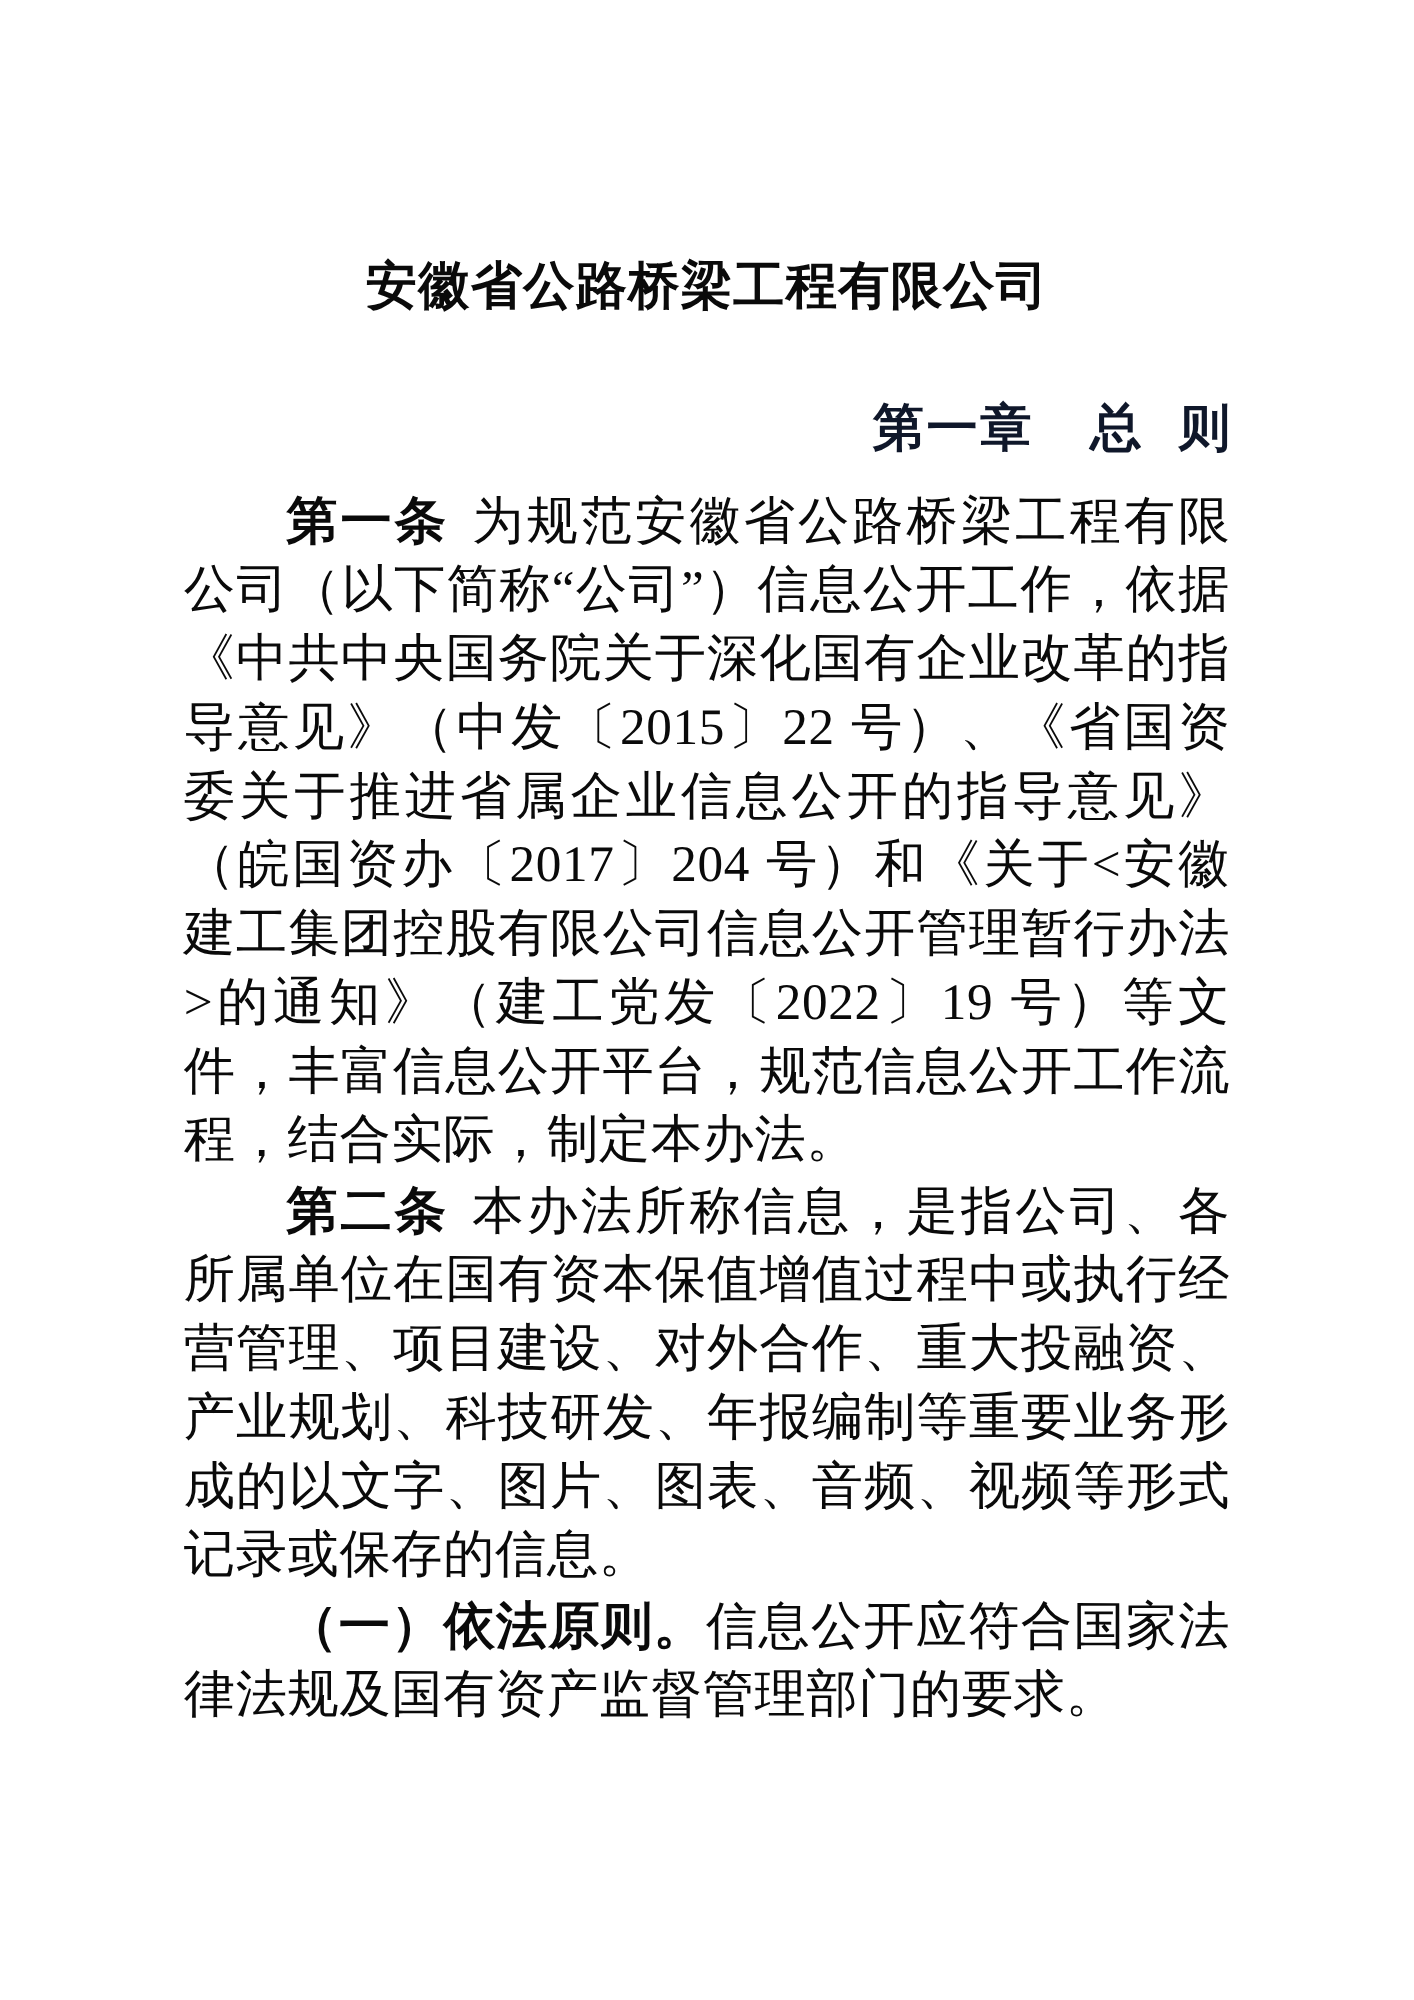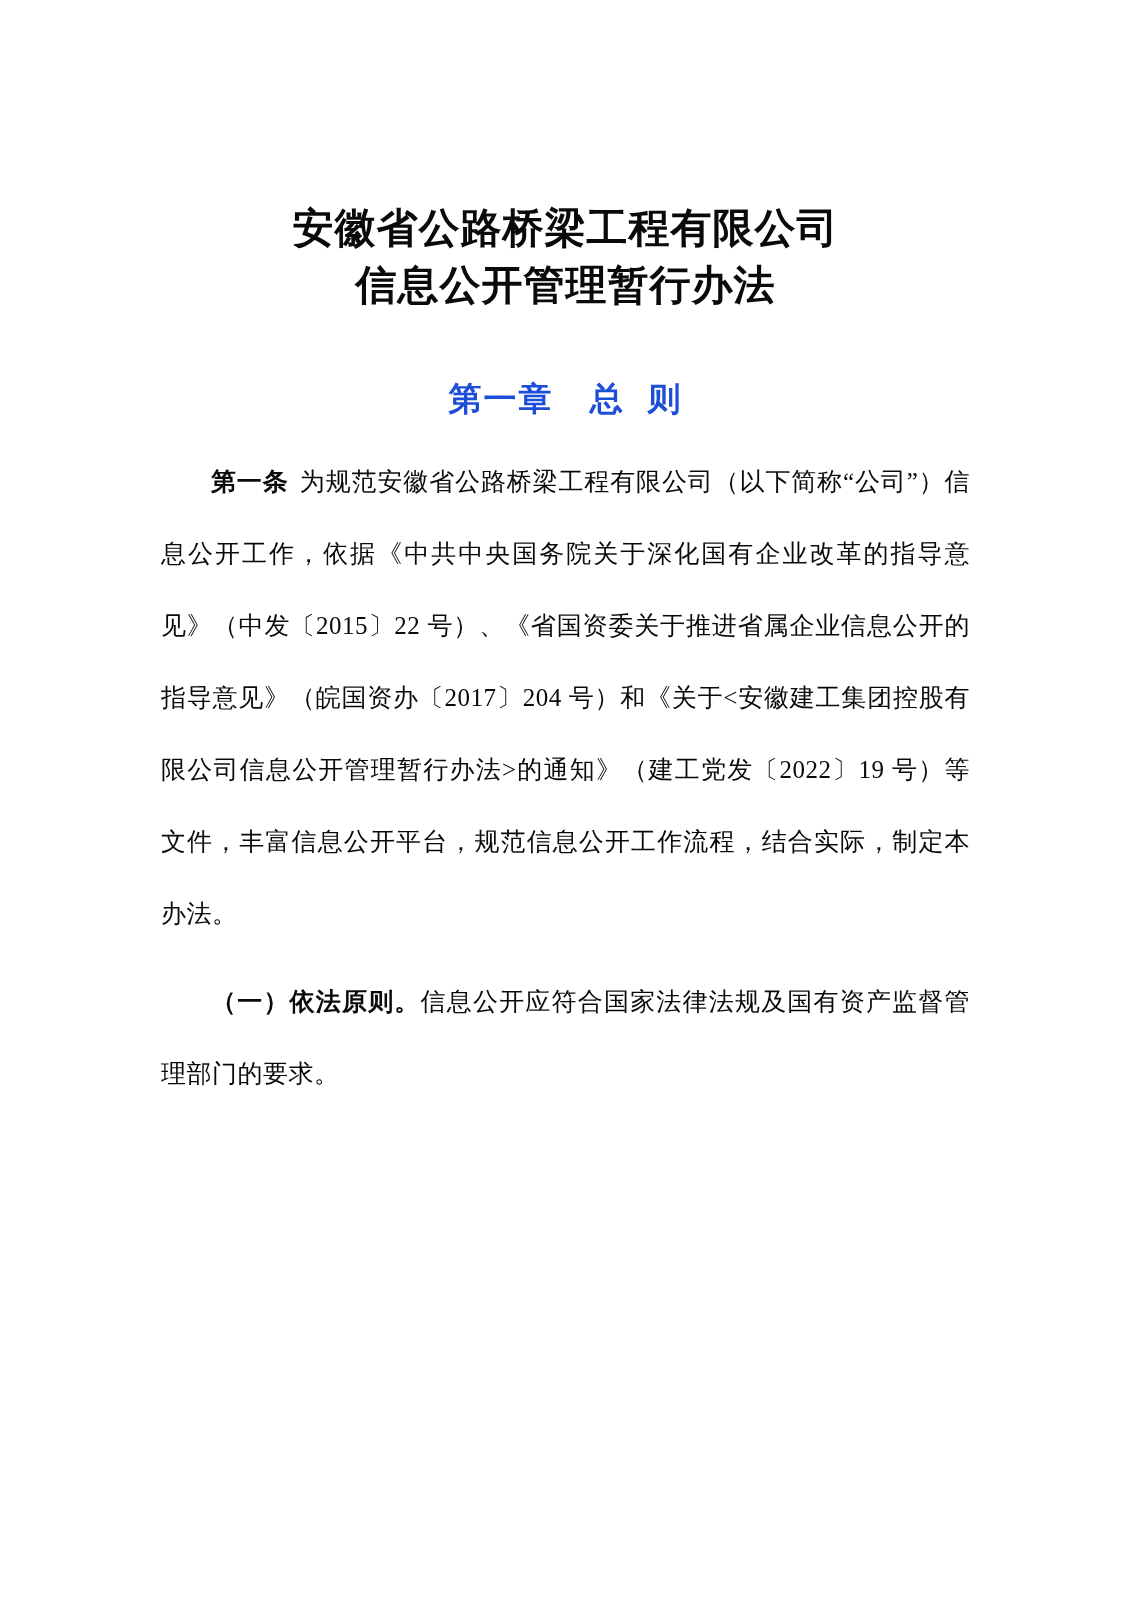--- a/index.html
+++ b/index.html
@@ -24,72 +24,74 @@
     font-size: 41px;
     line-height: 57px;
     font-weight: 700;
     letter-spacing: 1px;
   }
   .title-line {
     display: block;
   }
   .chapter {
     margin: 64px 0 0 0;
-    text-align: center;
-    font-size: 33px;
+    text-align: right;
+    font-size: 41px;
     line-height: 42px;
     font-weight: 600;
     font-family: "Liberation Sans", "DejaVu Sans", sans-serif;
     letter-spacing: 2px;
-    color: #1d4ed8;
+    color: #0f172a;
   }
   .chapter .chapter-number {
     margin-right: 1.1em;
   }
   .chapter .chapter-name {
     word-spacing: 0.35em;
   }
   .doc-body {
     margin-top: 26px;
   }
   .para {
-    margin: 16px;
-    font-size: 25px;
-    line-height: 72px;
+    margin: 2px;
+    font-size: 41px;
+    line-height: 55px;
     text-align: justify;
     text-indent: 2em;
     letter-spacing: 0.5px;
   }
   .lead {
     font-weight: 700;
   }
   .lead.gap {
     margin-right: 0.45em;
   }
 </style>
 </head>
 <body>
 
 <div class="page">
 
   <h1 class="doc-title">
     <span class="title-line">安徽省公路桥梁工程有限公司</span>
-    <span class="title-line">信息公开管理暂行办法</span>
   </h1>
 
   <h2 class="chapter">
     <span class="chapter-number">第一章</span><span class="chapter-name">总 则</span>
   </h2>
 
   <div class="doc-body">
 
     <p class="para">
       <span class="lead gap">第一条</span><span class="text">为规范安徽省公路桥梁工程有限公司（以下简称“公司”）信息公开工作，依据《中共中央国务院关于深化国有企业改革的指导意见》（中发〔2015〕22 号）、《省国资委关于推进省属企业信息公开的指导意见》（皖国资办〔2017〕204 号）和《关于&lt;安徽建工集团控股有限公司信息公开管理暂行办法&gt;的通知》（建工党发〔2022〕19 号）等文件，丰富信息公开平台，规范信息公开工作流程，结合实际，制定本办法。</span>
     </p>
 
+    <p class="para">
+      <span class="lead gap">第二条</span><span class="text">本办法所称信息，是指公司、各所属单位在国有资本保值增值过程中或执行经营管理、项目建设、对外合作、重大投融资、产业规划、科技研发、年报编制等重要业务形成的以文字、图片、图表、音频、视频等形式记录或保存的信息。</span>
+    </p>
 
 
     <p class="para">
       <span class="lead">（一）依法原则。</span><span class="text">信息公开应符合国家法律法规及国有资产监督管理部门的要求。</span>
     </p>
 
 
   </div>
 </div>
 

